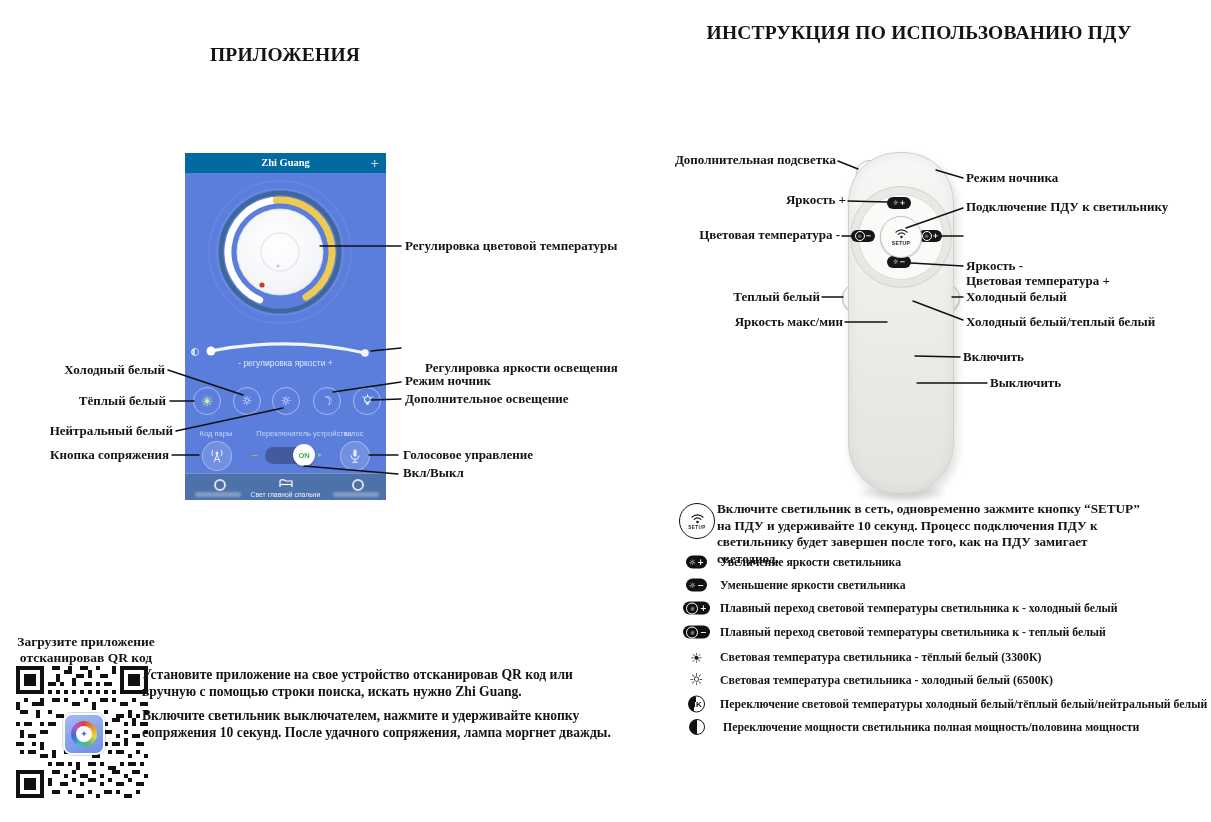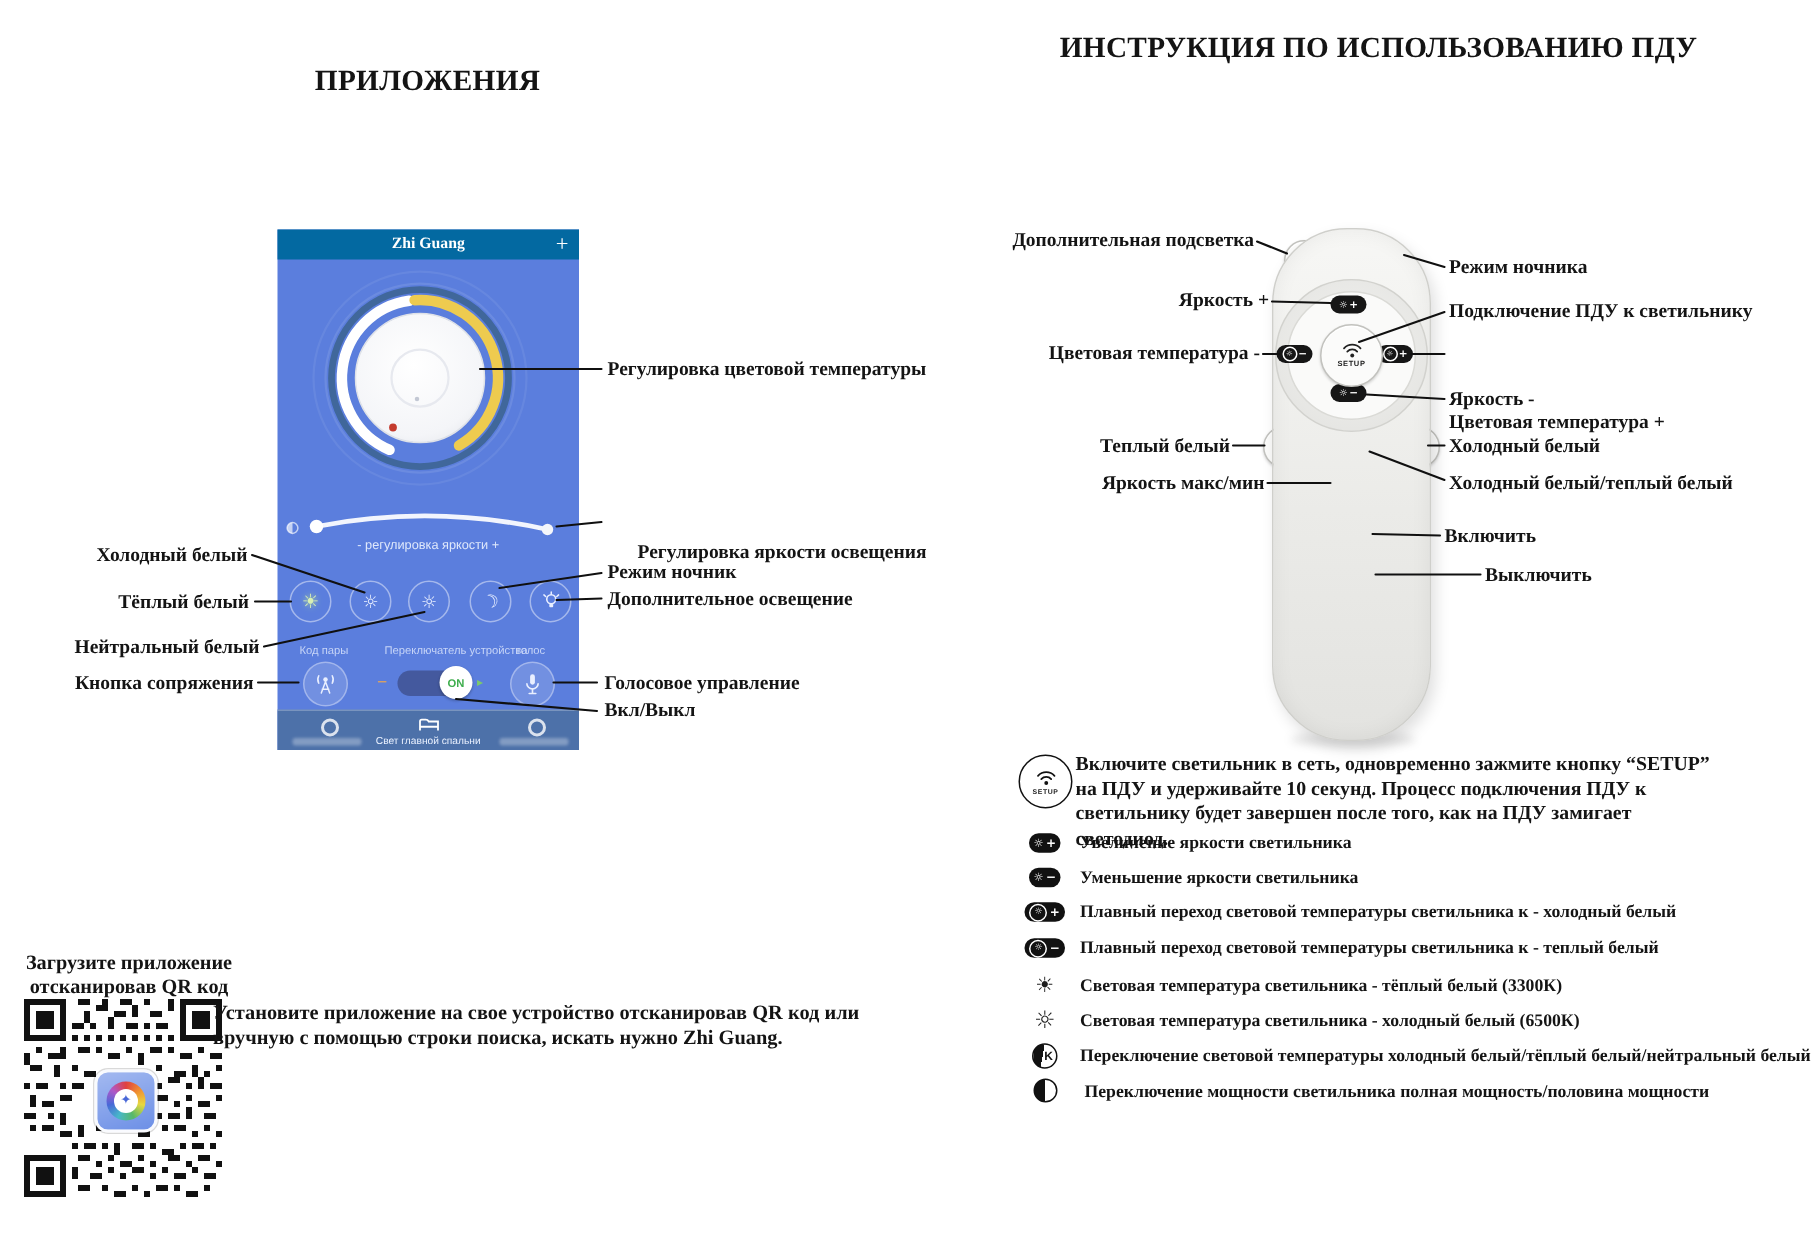--- a/index.html
+++ b/index.html
@@ -346,20 +346,21 @@
   </svg>
   <div id="qr-logo">
     <div id="qr-logo-ring">
       <div id="qr-logo-core">
           <span>✦</span>
         </div>
     </div>
   </div>
 
   <div class="para" style="left:142px;top:666px;width:462px;">Установите приложение на свое устройство отсканировав QR код или вручную с помощью строки поиска, искать нужно Zhi Guang.</div>
+  <div class="para" style="left:142px;top:707px;width:475px;">Включите светильник выключателем, нажмите и удерживайте кнопку сопряжения 10 секунд. После удачного сопряжения, лампа моргнет дважды.</div>
 
   <div class="abs" style="left:860px;top:488px;width:84px;height:10px;border-radius:50%;background:rgba(0,0,0,.10);filter:blur(3px);"></div>
   <div id="remote"></div>
 
   <div class="rbtn circ" style="left:856px;top:160px;width:25px;height:25px;">
     <svg width="13" height="14" viewBox="0 0 13 14">
       <circle cx="6.5" cy="5.5" r="3" fill="none" stroke="#2a2a2a" stroke-width="1.1"></circle>
       <rect x="5.2" y="8.6" width="2.6" height="2.4" rx=".6" fill="#2a2a2a"></rect>
       <path d="M6.5,.6 v1.5 M1.8,2.8 l1.1,1 M11.2,2.8 l-1.1,1" stroke="#2a2a2a" stroke-width="1" stroke-linecap="round"></path>
     </svg>

